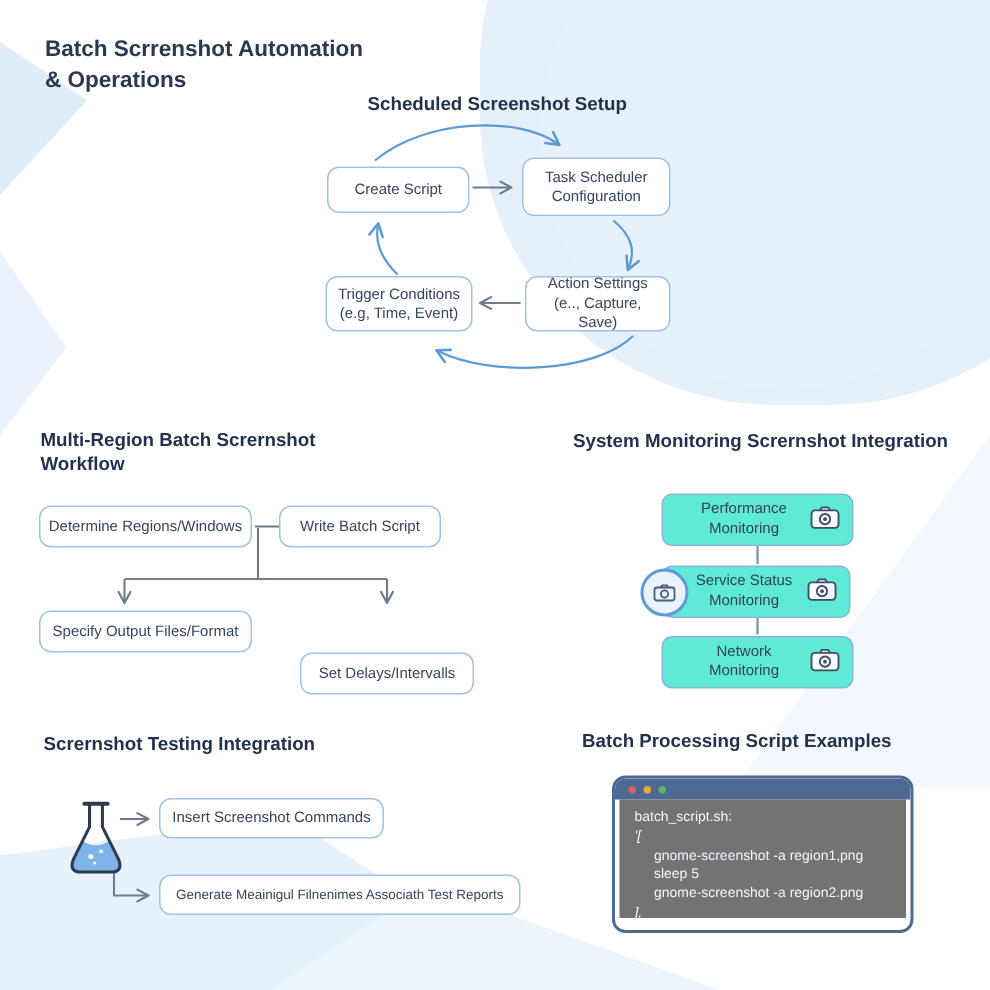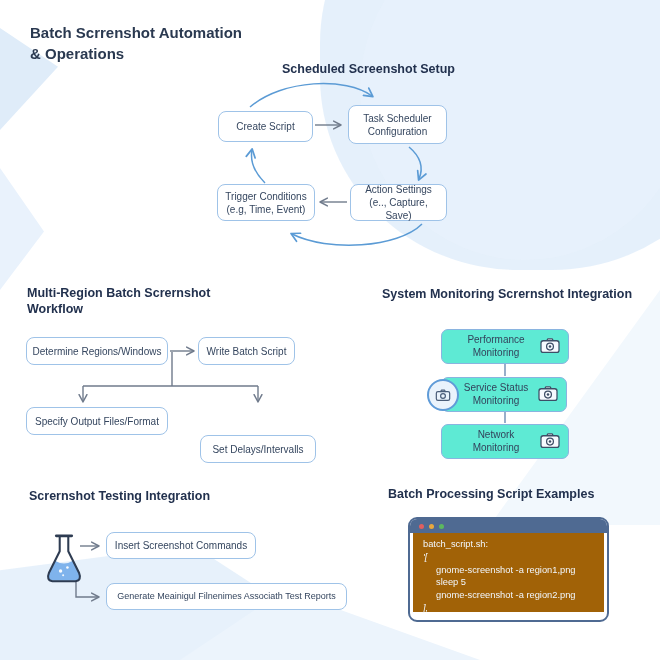--- a/index.html
+++ b/index.html
@@ -30,21 +30,21 @@
        font-size:10px;color:#33435c;line-height:1.25;box-sizing:border-box;}
   .mon .cam{position:absolute;right:7px;top:50%;transform:translateY(-50%);}
   .badge{position:absolute;left:-15px;top:50%;transform:translateY(-50%);width:32px;height:32px;
          border-radius:50%;background:#eaf3fc;border:2px solid #5f9bd8;display:flex;
          align-items:center;justify-content:center;box-sizing:border-box;}
   
   .win{position:absolute;left:408px;top:517px;width:201px;height:105px;z-index:2;background:#fff;
        border:2px solid #4f6a92;border-radius:9px;overflow:hidden;box-sizing:border-box;}
   .win-bar{height:14px;background:#4f6a92;display:flex;align-items:center;gap:5px;padding-left:9px;}
   .dot{width:5px;height:5px;border-radius:50%;}
-  .win-body{margin:0 3px;height:79px;background:#a16207;padding:5px 4px 0 10px;box-sizing:border-box;}
+  .win-body{margin:0 3px;height:79px;background:#737373;padding:5px 4px 0 10px;box-sizing:border-box;}
   .code-line{font-size:9.3px;line-height:1.38;color:#f2f7fd;white-space:pre;}
   .code-indent{padding-left:13px;}
   .code-italic{font-style:italic;}
   .nowrap{white-space:nowrap;}
 </style>
 </head>
 <body>
 
 <div class="canvas">
 
@@ -83,21 +83,21 @@
 
     <path d="M80 546 H98" fill="none" stroke="#707b8c" stroke-width="1.4" marker-end="url(#mgray)"></path>
     <path d="M76 566 V597 H98" fill="none" stroke="#707b8c" stroke-width="1.4" marker-end="url(#mgray)"></path>
   </svg>
 
   <div class="layer page-title">
     <div>Batch Scrrenshot Automation</div>
     <div>&amp; Operations</div>
   </div>
 
-  <div class="layer h2" style="left:245px;top:61px;width:210px;text-align:right;">Scheduled Screenshot Setup</div>
+  <div class="layer h2" style="left:245px;top:61px;width:210px;text-align:left;">Scheduled Screenshot Setup</div>
 
   <div class="node" style="left:218px;top:111px;width:95px;height:31px;">
     <span>Create Script</span>
   </div>
   <div class="node" style="left:348px;top:105px;width:99px;height:39px;">
     <span>
       <span>Task Scheduler</span><br>
       <span>Configuration</span>
     </span>
   </div>
@@ -115,21 +115,21 @@
   </div>
 
   <div class="layer h2" style="left:27px;top:285px;width:240px;">
     <div>Multi-Region Batch Scrernshot</div>
     <div>Workflow</div>
   </div>
 
   <div class="node nowrap" style="left:26px;top:337px;width:142px;height:28px;">
     <span>Determine Regions/Windows</span>
   </div>
-  <div class="node nowrap" style="left:198px;top:337px;width:97px;height:28px;">
+  <div class="node nowrap" style="left:186px;top:337px;width:108px;height:28px;">
     <span>Write Batch Script</span>
   </div>
   <div class="node nowrap" style="left:26px;top:407px;width:142px;height:28px;">
     <span>Specify Output Files/Format</span>
   </div>
   <div class="node nowrap" style="left:200px;top:407px;width:116px;height:28px;margin-top:28px;">
     <span>Set Delays/Intervalls</span>
   </div>
 
   <div class="layer h2" style="left:382px;top:286px;width:260px;">System Monitoring Scrernshot Integration</div>

